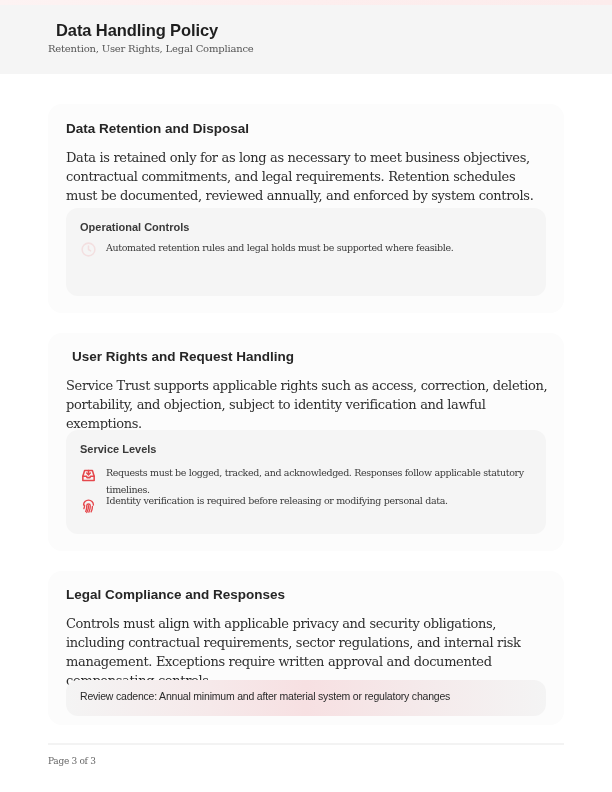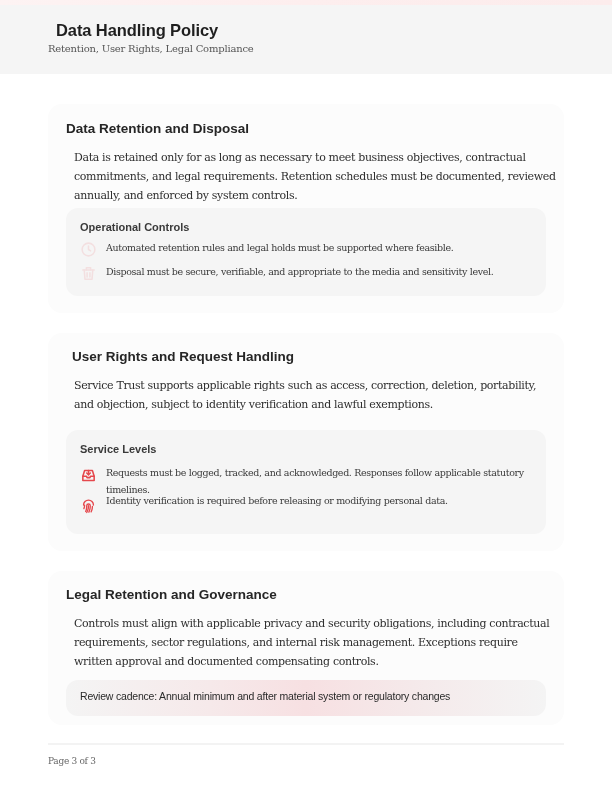--- a/index.html
+++ b/index.html
@@ -29,22 +29,22 @@
       position: absolute; left: 48px; width: 516px;
       background: #fcfcfc; border-radius: 14px;
     }
     .section-title {
       position: absolute; left: 18px;
       font-family: "Liberation Sans", sans-serif; font-weight: bold;
       font-size: 13.5px; color: #262626;
     }
     .section-body {
       position: absolute; left: 18px; width: 484px;
-      font-family: "DejaVu Serif", serif; font-size: 11px; line-height: 19px;
-      color: #2e2e2e; letter-spacing: -0.35px; margin-left: 8px;
+      font-family: "DejaVu Serif", serif; font-size: 13px; line-height: 19px;
+      color: #2e2e2e; letter-spacing: -0.35px;
     }
     .subpanel {
       position: absolute; left: 18px; width: 480px;
       background: #f5f5f5; border-radius: 12px;
     }
     .subpanel-title {
       position: absolute; left: 14px;
       font-family: "Liberation Sans", sans-serif; font-weight: bold;
       font-size: 11px; color: #3a3a3a;
     }
@@ -100,31 +100,20 @@
     <div class="subpanel-title" style="top:13px;">Operational Controls</div>
     <div class="item" style="top:33px;height:14px;">
       <span class="item-icon faint">
         <svg viewBox="0 0 24 24" fill="none" stroke="#e5484d" stroke-width="2.2" stroke-linecap="round" stroke-linejoin="round">
             <circle cx="12" cy="12" r="9"></circle>
             <path d="M12 7v5l3 2"></path>
           </svg>
       </span>
       <div class="item-text" style="top:0;">Automated retention rules and legal holds must be supported where feasible.</div>
     </div>
-    <div class="item" style="top:57px;height:26px;">
-      <span class="item-icon faint">
-        <svg viewBox="0 0 24 24" fill="none" stroke="#e5484d" stroke-width="2.2" stroke-linecap="round" stroke-linejoin="round">
-            <path d="M4 7h16"></path>
-            <path d="M9 7V4h6v3"></path>
-            <path d="M6 7l1 13h10l1-13"></path>
-            <path d="M10 11v6M14 11v6"></path>
-          </svg>
-      </span>
-      <div class="item-text" style="top:0;">Disposal must be secure, verifiable, and appropriate to the media and sensitivity level.</div>
-    </div>
   </div>
 </div>
 
 <div class="section" style="top:333px;height:218px;">
   <div class="section-title" style="top:16px;margin-left:6px;">User Rights and Request Handling</div>
   <div class="section-body" style="top:43px;">Service Trust supports applicable rights such as access, correction, deletion, portability, and objection, subject to identity verification and lawful exemptions.</div>
   <div class="subpanel" style="top:97px;height:104px;">
     <div class="subpanel-title" style="top:13px;">Service Levels</div>
     <div class="item" style="top:34px;height:28px;">
       <span class="item-icon" style="top:3px;">
@@ -146,21 +135,21 @@
             <path d="M12 11c0 3.5-.8 6.5-2.5 9.5"></path>
             <path d="M17.5 12c0 3-.7 5.5-1.8 7.5"></path>
           </svg>
       </span>
       <div class="item-text" style="top:0;">Identity verification is required before releasing or modifying personal data.</div>
     </div>
   </div>
 </div>
 
 <div class="section" style="top:571px;height:154px;">
-  <div class="section-title" style="top:16px;">Legal Retention and Governance</div>
+  <div class="section-title" style="top:16px;">Legal Compliance and Responses</div>
   <div class="section-body" style="top:43px;">Controls must align with applicable privacy and security obligations, including contractual requirements, sector regulations, and internal risk management. Exceptions require written approval and documented compensating controls.</div>
   <div class="callout" style="top:109px;">
     <div class="callout-text">Review cadence: Annual minimum and after material system or regulatory changes</div>
   </div>
 </div>
 
 <div class="footer-rule"></div>
 <div class="footer-text">Page 3 of 3</div>
 
 </body></html>

